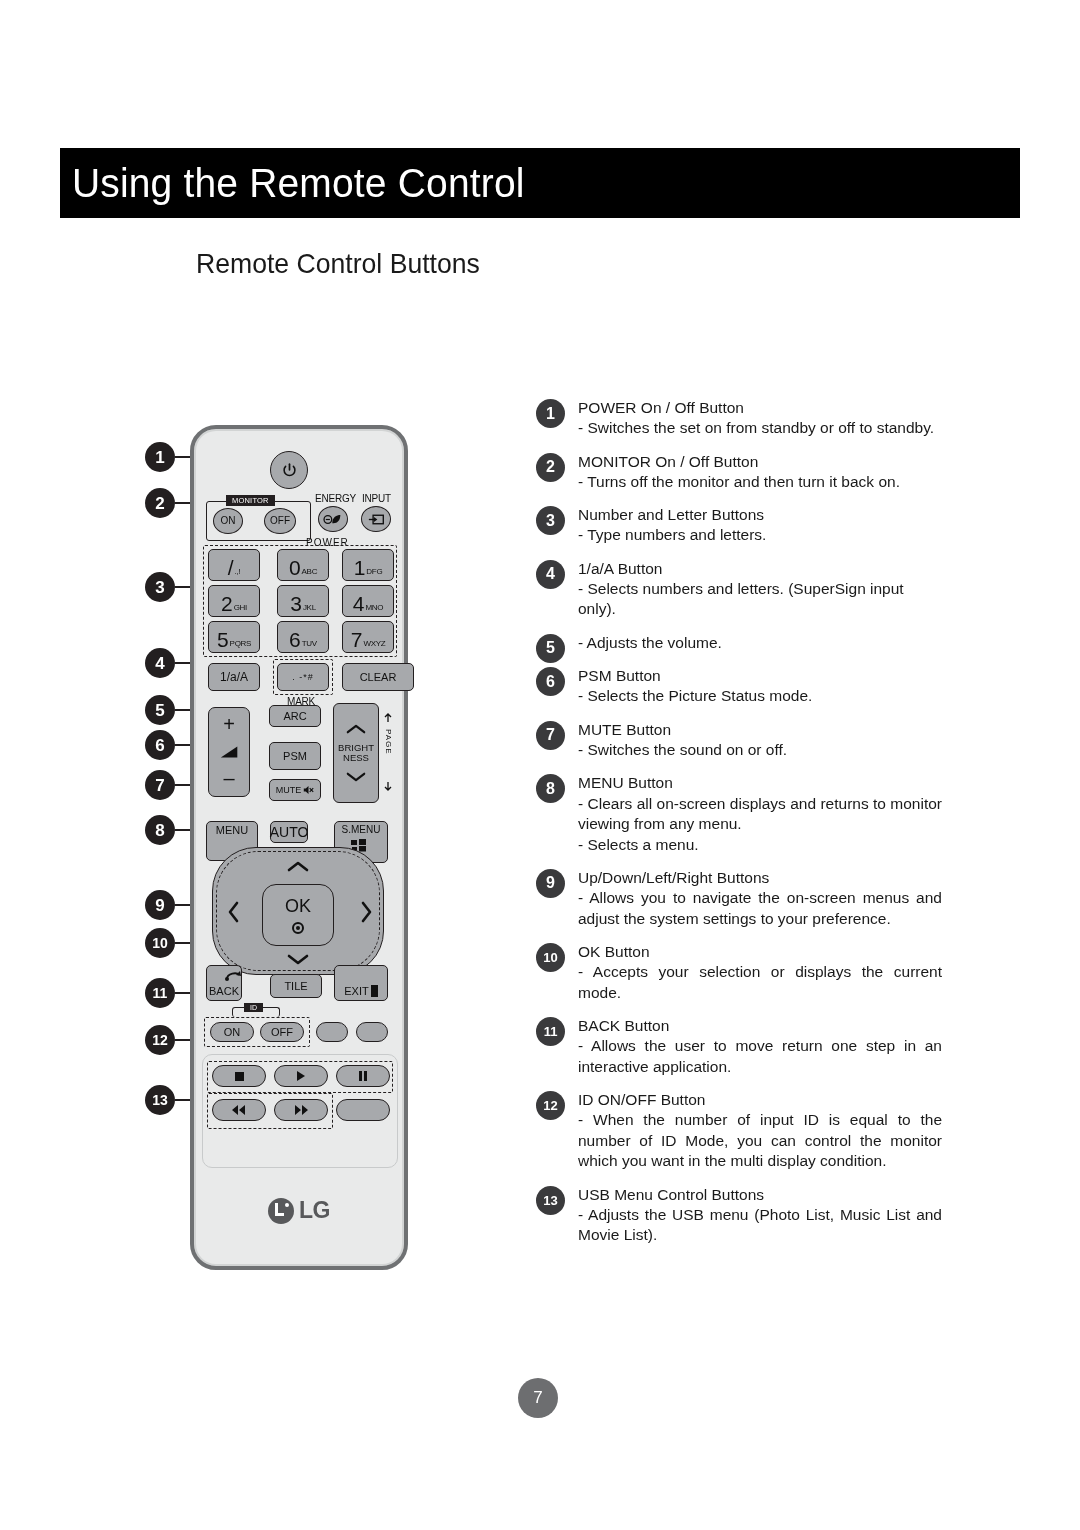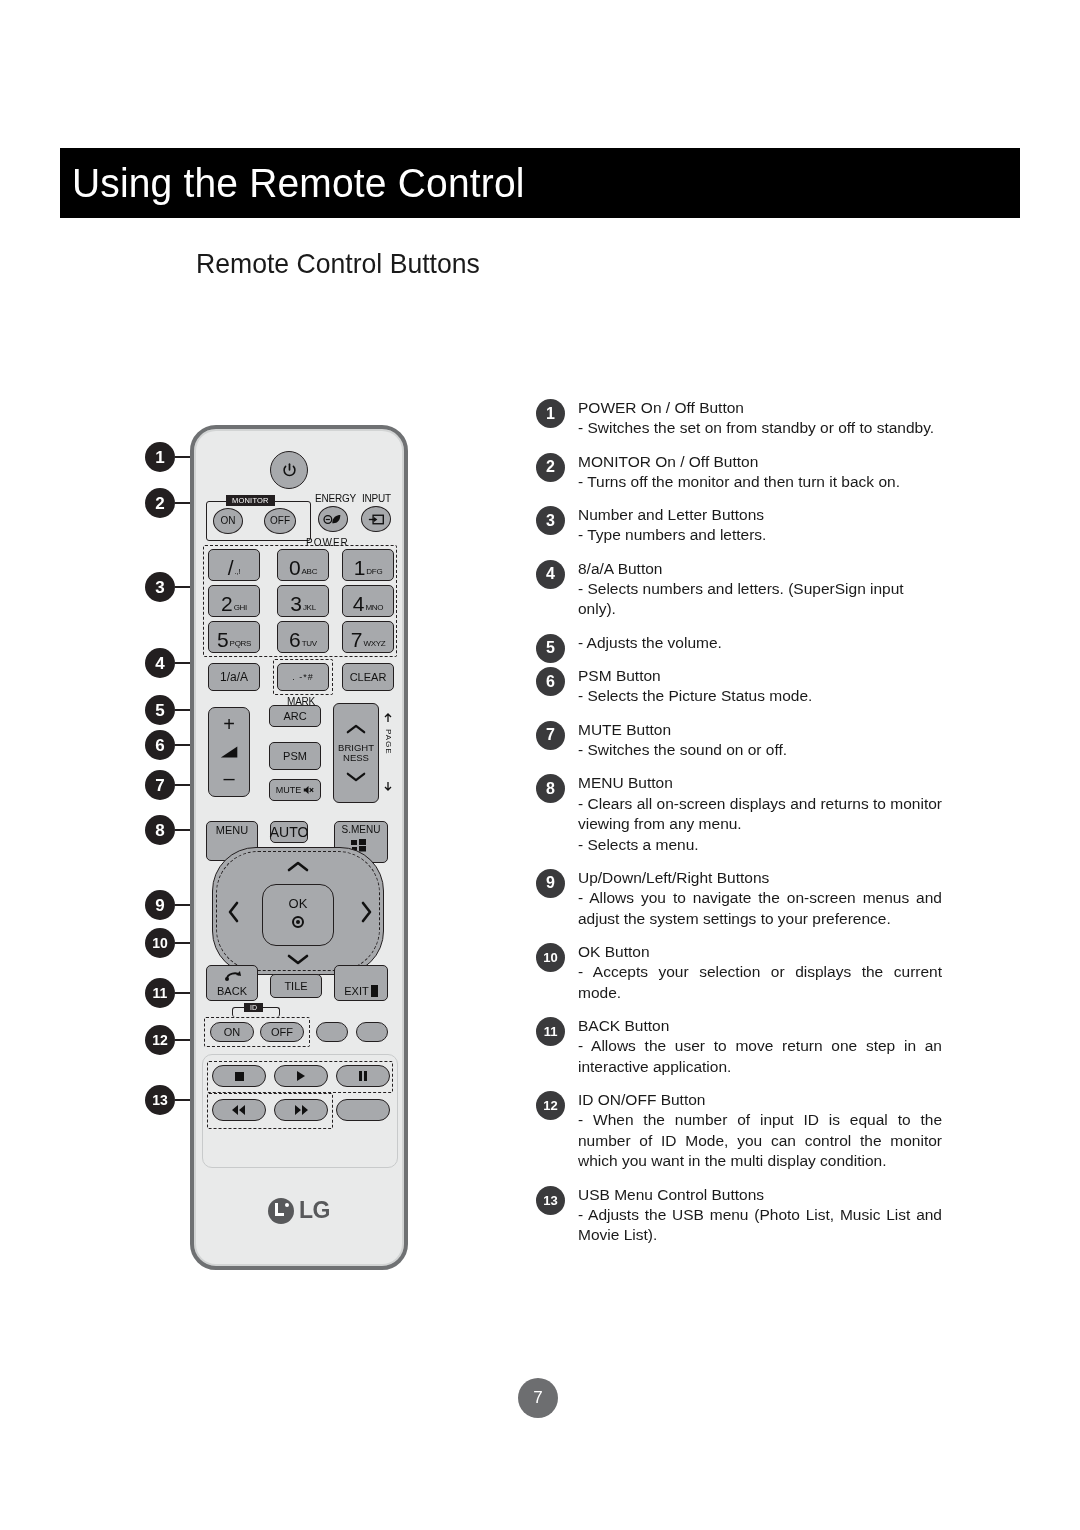--- a/index.html
+++ b/index.html
@@ -264,21 +264,21 @@
           <span class="sub">TUV</span>
         </div>
         <div class="numkey" style="left:148px; top:192px;">
           <span class="big">7</span>
           <span class="sub">WXYZ</span>
         </div>
 
         <div class="btn" style="left:14px; top:234px; width:52px; height:28px; font-size:12px;">1/a/A</div>
         <div class="dashed" style="left:79px; top:230px; width:60px; height:36px;"></div>
         <div class="btn" style="left:83px; top:234px; width:52px; height:28px; font-size:9px; letter-spacing:1px;">.  -*#</div>
-        <div class="btn" style="left:148px; top:234px; width:52px; height:28px; font-size:11px;">CLEAR</div>
+        <div class="btn" style="left:148px; top:234px; width:72px; height:28px; font-size:11px;">CLEAR</div>
 
         <div class="lbl" style="left:93px; top:267px;">MARK</div>
 
         <div class="btn" style="left:14px; top:278px; width:42px; height:90px; border-radius:7px;">
           <div style="position:absolute; left:0; right:0; top:6px; text-align:center; font-size:20px; line-height:1; color:#111;">+</div>
           <svg width="22" height="16" viewBox="0 0 24 16" style="position:absolute; left:10px; top:36px;">
             <path d="M2 14 L20 14 L20 2 Z" fill="#111"></path>
           </svg>
           <div style="position:absolute; left:0; right:0; bottom:8px; text-align:center; font-size:20px; line-height:1; color:#111;">–</div>
         </div>
@@ -335,27 +335,27 @@
           <path d="M2 3 L11 10 L20 3" stroke="#111" stroke-width="2.6" fill="none" stroke-linecap="round" stroke-linejoin="round"></path>
         </svg>
         <svg width="12" height="22" viewBox="0 0 12 22" style="position:absolute; left:34px; top:472px;">
           <path d="M9 2 L2 11 L9 20" stroke="#111" stroke-width="2.6" fill="none" stroke-linecap="round" stroke-linejoin="round"></path>
         </svg>
         <svg width="12" height="22" viewBox="0 0 12 22" style="position:absolute; left:166px; top:472px;">
           <path d="M3 2 L10 11 L3 20" stroke="#111" stroke-width="2.6" fill="none" stroke-linecap="round" stroke-linejoin="round"></path>
         </svg>
 
         <div style="position:absolute; left:68px; top:455px; width:72px; height:62px; background:#a7a9ac; border:1.6px solid #231f20; border-radius:14px;">
-          <div style="text-align:center; font-size:13px; margin-top:11px; color:#111;">OK</div>
+          <div style="text-align:center; font-size:18px; margin-top:11px; color:#111;">OK</div>
           <div style="width:12px;height:12px;border:2px solid #111;border-radius:50%;margin:5px auto 0; position:relative;">
             <div style="position:absolute;left:2px;top:2px;width:4px;height:4px;border-radius:50%;background:#111;"></div>
           </div>
         </div>
 
-        <div class="btn" style="left:12px; top:536px; width:52px; height:36px; align-items:flex-end; padding-bottom:3px; font-size:11px;">
+        <div class="btn" style="left:12px; top:536px; width:36px; height:36px; align-items:flex-end; padding-bottom:3px; font-size:11px;">
           <span>BACK</span>
           <svg width="18" height="11" viewBox="0 0 18 11" style="position:absolute; left:17px; top:4px;">
             <path d="M3 9 C3 3, 13 2, 15 5" stroke="#111" stroke-width="1.8" fill="none"></path>
             <circle cx="3" cy="9" r="2" fill="#111"></circle>
             <path d="M16 1 l1 5 l-5 -1 Z" fill="#111"></path>
           </svg>
         </div>
         <div class="btn" style="left:76px; top:545px; width:52px; height:24px; font-size:11px;">TILE</div>
         <div class="btn" style="left:140px; top:536px; width:54px; height:36px; align-items:flex-end; padding-bottom:3px; font-size:11px; gap:2px;">
           <span>EXIT</span>
@@ -426,21 +426,21 @@
     </div>
 
     <div class="desc-item">
       <div class="desc-badge">3</div>
       <div class="desc-h">Number and Letter Buttons</div>
       <div class="desc-p nojust">- Type numbers and letters.</div>
     </div>
 
     <div class="desc-item">
       <div class="desc-badge">4</div>
-      <div class="desc-h">8/a/A Button</div>
+      <div class="desc-h">1/a/A Button</div>
       <div class="desc-p nojust">- Selects numbers and letters. (SuperSign input only).</div>
     </div>
 
     <div class="desc-item">
       <div class="desc-badge">5</div>
       <div class="desc-p nojust">- Adjusts the volume.</div>
     </div>
 
     <div class="desc-item">
       <div class="desc-badge">6</div>

